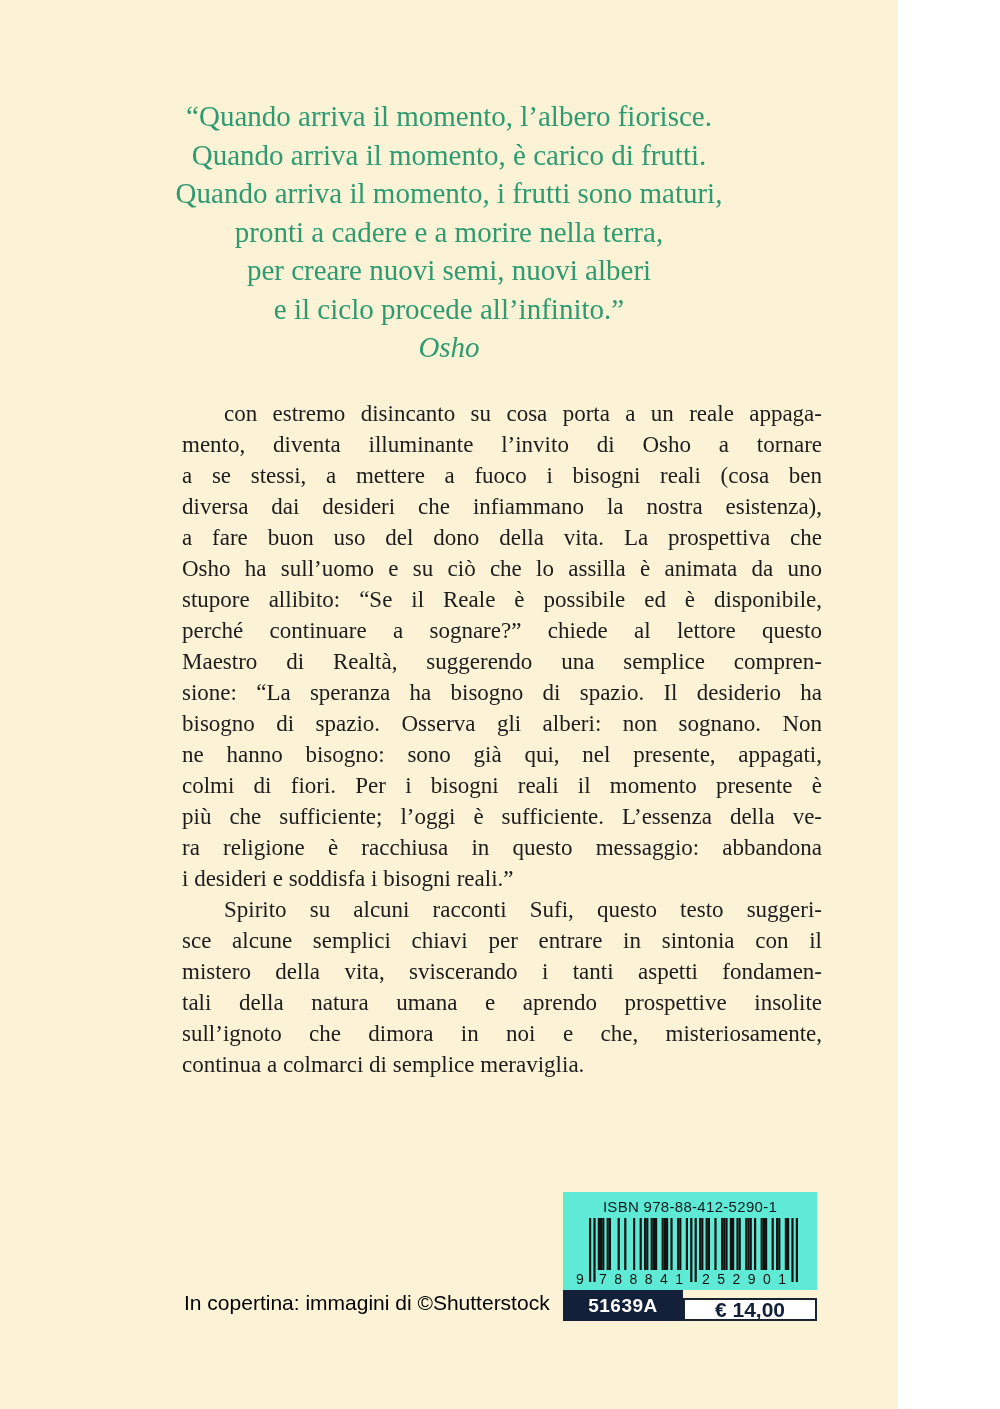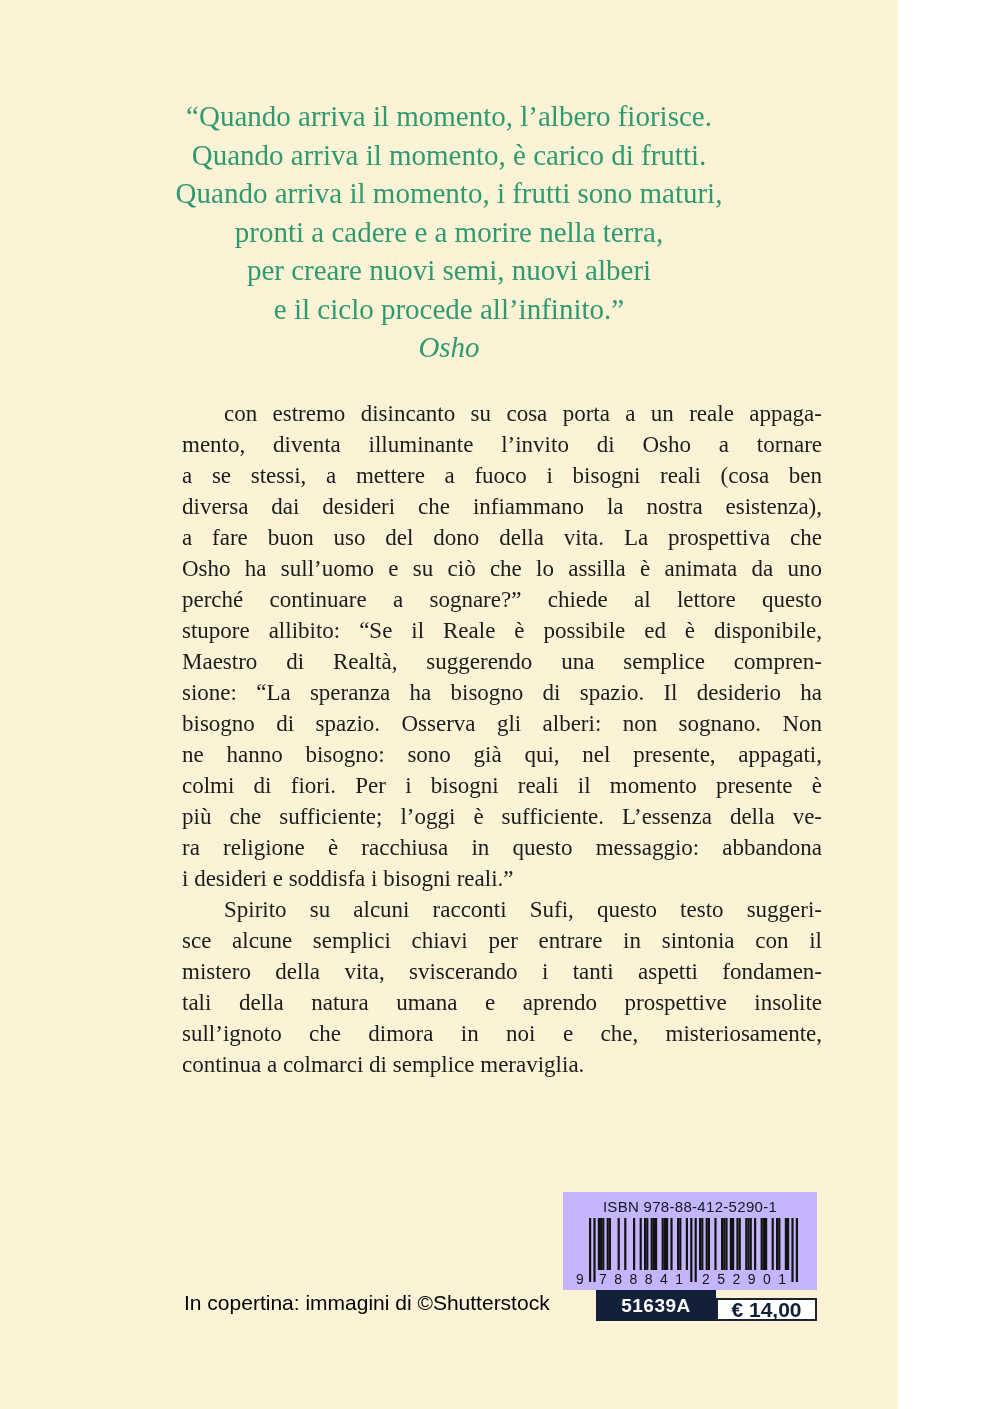--- a/index.html
+++ b/index.html
@@ -35,40 +35,40 @@
   
   .credit{
     position:absolute;left:184px;top:1291px;
     font-family:"Liberation Sans", sans-serif;
     font-size:21px;color:#000000;
   }
   .barcode-block{
     position:absolute;left:563px;top:1192px;width:254px;
   }
   .barcode-white{
-    background:#c4b5fd;
+    background:#5eead4;
     padding:5px 10px 2px;
   }
   .isbn{
     font-family:"Liberation Sans", sans-serif;
     font-size:15px;letter-spacing:.3px;
     text-align:center;color:#101820;
     margin:1px 0 3px;
     white-space:nowrap;
   }
   .ean-svg{display:block;width:234px;height:70px;}
   .barcode-row{
     display:flex;height:31px;
     font-family:"Liberation Sans", sans-serif;
     font-weight:bold;
   }
   .code-cell{
     width:120px;background:#13203A;color:#FFFFFF;
     font-size:19px;letter-spacing:.5px;
-    display:flex;align-items:center;justify-content:center;margin-left:33px;
+    display:flex;align-items:center;justify-content:center;
   }
   .price-cell{
     flex:1;background:#FFFFFF;
     border:2px solid #1A2430;
     color:#13203A;font-size:21px;
     display:flex;align-items:center;justify-content:center;margin-top:8px;
   }
 </style>
 </head>
 <body>
@@ -88,22 +88,22 @@
   </div>
 
   <div class="body-text">
     <div class="para">
         <div class="body-line">con estremo disincanto su cosa porta a un reale appaga-</div>
         <div class="body-line">mento, diventa illuminante l’invito di Osho a tornare</div>
         <div class="body-line">a se stessi, a mettere a fuoco i bisogni reali (cosa ben</div>
         <div class="body-line">diversa dai desideri che infiammano la nostra esistenza),</div>
         <div class="body-line">a fare buon uso del dono della vita. La prospettiva che</div>
         <div class="body-line">Osho ha sull’uomo e su ciò che lo assilla è animata da uno</div>
+        <div class="body-line">stupore allibito: “Se il Reale è possibile ed è disponibile,</div>
         <div class="body-line">perché continuare a sognare?” chiede al lettore questo</div>
-        <div class="body-line">stupore allibito: “Se il Reale è possibile ed è disponibile,</div>
         <div class="body-line">Maestro di Realtà, suggerendo una semplice compren-</div>
         <div class="body-line">sione: “La speranza ha bisogno di spazio. Il desiderio ha</div>
         <div class="body-line">bisogno di spazio. Osserva gli alberi: non sognano. Non</div>
         <div class="body-line">ne hanno bisogno: sono già qui, nel presente, appagati,</div>
         <div class="body-line">colmi di fiori. Per i bisogni reali il momento presente è</div>
         <div class="body-line">più che sufficiente; l’oggi è sufficiente. L’essenza della ve-</div>
         <div class="body-line">ra religione è racchiusa in questo messaggio: abbandona</div>
         <div class="body-line">i desideri e soddisfa i bisogni reali.”</div>
       </div>
     <div class="para">

